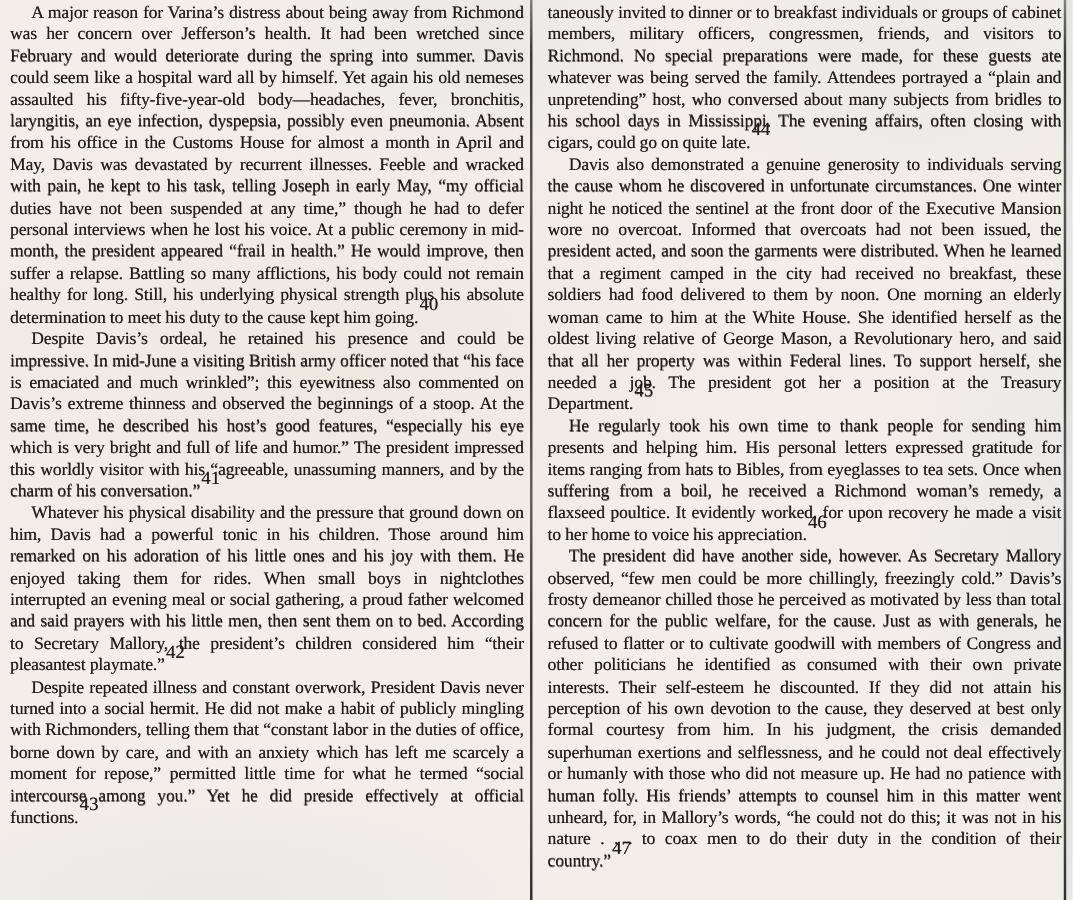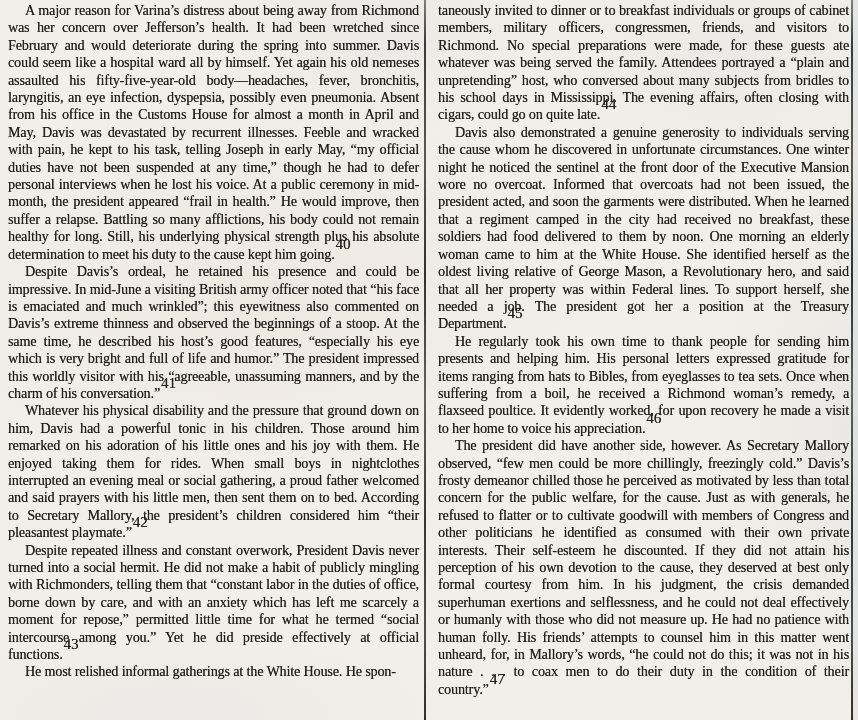--- a/index.html
+++ b/index.html
@@ -65,21 +65,20 @@
 </head>
 <body>
 
 <div class="page">
 
   <div class="column left">
     <p class="para indent"><span>A major reason for Varina’s distress about being away from Richmond was her concern over Jefferson’s health. It had been wretched since February and would deteriorate during the spring into summer. Davis could seem like a hospital ward all by himself. Yet again his old nemeses assaulted his fifty-five-year-old body—headaches, fever, bronchitis, laryngitis, an eye infection, dyspepsia, possibly even pneumonia. Absent from his office in the Customs House for almost a month in April and May, Davis was devastated by recurrent illnesses. Feeble and wracked with pain, he kept to his task, telling Joseph in early May, “my official duties have not been suspended at any time,” though he had to defer personal interviews when he lost his voice. At a public ceremony in mid-month, the president appeared “frail in health.” He would improve, then suffer a relapse. Battling so many afflictions, his body could not remain healthy for long. Still, his underlying physical strength plus his absolute determination to meet his duty to the cause kept him going.</span><sup class="note">40</sup></p>
     <p class="para indent"><span>Despite Davis’s ordeal, he retained his presence and could be impressive. In mid-June a visiting British army officer noted that “his face is emaciated and much wrinkled”; this eyewitness also commented on Davis’s extreme thinness and observed the beginnings of a stoop. At the same time, he described his host’s good features, “especially his eye which is very bright and full of life and humor.” The president impressed this worldly visitor with his “agreeable, unassuming manners, and by the charm of his conversation.”</span><sup class="note">41</sup></p>
     <p class="para indent"><span>Whatever his physical disability and the pressure that ground down on him, Davis had a powerful tonic in his children. Those around him remarked on his adoration of his little ones and his joy with them. He enjoyed taking them for rides. When small boys in nightclothes interrupted an evening meal or social gathering, a proud father welcomed and said prayers with his little men, then sent them on to bed. According to Secretary Mallory, the president’s children considered him “their pleasantest playmate.”</span><sup class="note">42</sup></p>
     <p class="para indent"><span>Despite repeated illness and constant overwork, President Davis never turned into a social hermit. He did not make a habit of publicly mingling with Richmonders, telling them that “constant labor in the duties of office, borne down by care, and with an anxiety which has left me scarcely a moment for repose,” permitted little time for what he termed “social intercourse among you.” Yet he did preside effectively at official functions.</span><sup class="note">43</sup></p>
-    <p class="para indent"><span>He most relished informal gatherings at the White House. He spon-</span></p>
   </div>
 
   <div class="column right">
     <p class="para"><span>taneously invited to dinner or to breakfast individuals or groups of cabinet members, military officers, congressmen, friends, and visitors to Richmond. No special preparations were made, for these guests ate whatever was being served the family. Attendees portrayed a “plain and unpretending” host, who conversed about many subjects from bridles to his school days in Mississippi. The evening affairs, often closing with cigars, could go on quite late.</span><sup class="note">44</sup></p>
     <p class="para indent"><span>Davis also demonstrated a genuine generosity to individuals serving the cause whom he discovered in unfortunate circumstances. One winter night he noticed the sentinel at the front door of the Executive Mansion wore no overcoat. Informed that overcoats had not been issued, the president acted, and soon the garments were distributed. When he learned that a regiment camped in the city had received no breakfast, these soldiers had food delivered to them by noon. One morning an elderly woman came to him at the White House. She identified herself as the oldest living relative of George Mason, a Revolutionary hero, and said that all her property was within Federal lines. To support herself, she needed a job. The president got her a position at the Treasury Department.</span><sup class="note">45</sup></p>
     <p class="para indent"><span>He regularly took his own time to thank people for sending him presents and helping him. His personal letters expressed gratitude for items ranging from hats to Bibles, from eyeglasses to tea sets. Once when suffering from a boil, he received a Richmond woman’s remedy, a flaxseed poultice. It evidently worked, for upon recovery he made a visit to her home to voice his appreciation.</span><sup class="note">46</sup></p>
     <p class="para indent"><span>The president did have another side, however. As Secretary Mallory observed, “few men could be more chillingly, freezingly cold.” Davis’s frosty demeanor chilled those he perceived as motivated by less than total concern for the public welfare, for the cause. Just as with generals, he refused to flatter or to cultivate goodwill with members of Congress and other politicians he identified as consumed with their own private interests. Their self-esteem he discounted. If they did not attain his perception of his own devotion to the cause, they deserved at best only formal courtesy from him. In his judgment, the crisis demanded superhuman exertions and selflessness, and he could not deal effectively or humanly with those who did not measure up. He had no patience with human folly. His friends’ attempts to counsel him in this matter went unheard, for, in Mallory’s words, “he could not do this; it was not in his nature . . . to coax men to do their duty in the condition of their country.”</span><sup class="note">47</sup></p>
   </div>
 
   <div class="scan-line gutter"></div>

